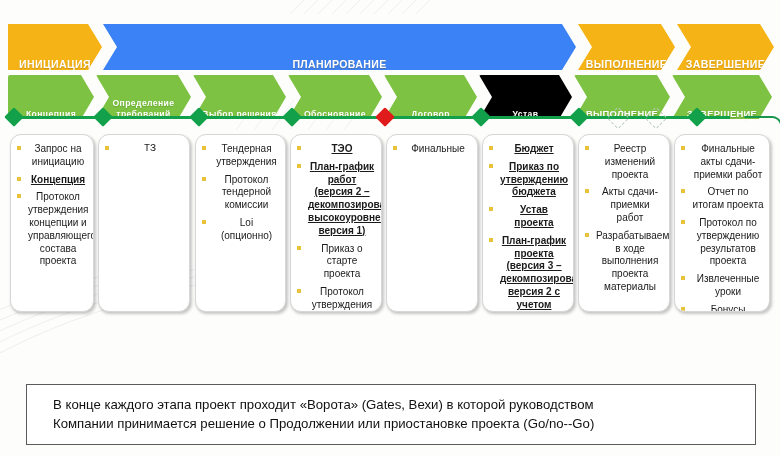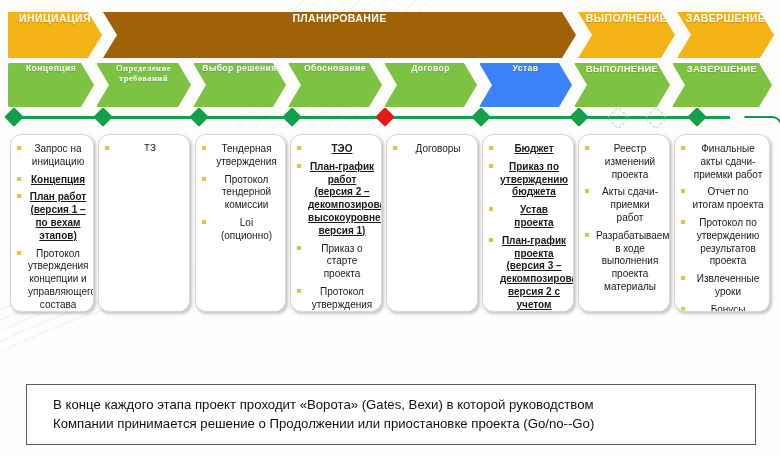--- a/index.html
+++ b/index.html
@@ -21,22 +21,22 @@
     position:absolute;left:-60px;top:268px;width:420px;height:130px;
     pointer-events:none;opacity:.55;
   }
   .bg-hatch{
     position:absolute;pointer-events:none;opacity:.5;
   }
 
   
   .band-orange{position:absolute;left:0;top:12px;height:46px;width:780px;}
   .chev{
-    position:absolute;top:0;height:46px;
-    display:flex;align-items:flex-start;justify-content:center;
+    position:absolute;top:12px;height:46px;
+    display:flex;align-items:flex-end;justify-content:center;
     color:#ffffff;font-weight:bold;letter-spacing:.4px;
     text-shadow:0 1px 1px rgba(120,80,0,.35);
     box-sizing:border-box;
   }
   .chev.orange{
     background:#f5b316;
     clip-path:polygon(0 0, calc(100% - 14px) 0, 100% 50%, calc(100% - 14px) 100%, 0 100%, 14px 50%);
   }
   .chev.orange.first{
     clip-path:polygon(0 0, calc(100% - 14px) 0, 100% 50%, calc(100% - 14px) 100%, 0 100%);
@@ -179,48 +179,48 @@
       <line x1="72" y1="30" x2="94" y2="0"></line>
         <line x1="90" y1="30" x2="112" y2="0"></line>
       <line x1="108" y1="30" x2="130" y2="0"></line>
     </g>
   </svg>
 
   <div class="band-orange">
       <div class="chev orange first" style="left: 8px; width: 94px; background: rgb(245, 179, 22);">
         <span class="lbl">ИНИЦИАЦИЯ</span>
       </div>
-      <div class="chev orange" style="left: 103px; width: 473px; background: #a16207;">
+      <div class="chev orange" style="left: 103px; width: 473px; background: #3b82f6;">
         <span class="lbl">ПЛАНИРОВАНИЕ</span>
       </div>
       <div class="chev orange" style="left: 578px; width: 97px; background: rgb(245, 179, 22);">
         <span class="lbl">ВЫПОЛНЕНИЕ</span>
       </div>
       <div class="chev orange" style="left: 677px; width: 97px; background: rgb(245, 179, 22);">
         <span class="lbl">ЗАВЕРШЕНИЕ</span>
       </div>
     </div>
 
   <div class="band-green">
       <div class="chev green first" style="left: 8px; width: 86px; background: rgb(125, 194, 66);">
         <span class="lbl">Концепция</span>
       </div>
-      <div class="chev green" style="left: 96px; width: 95px; background: rgb(125, 194, 66); font-family: Liberation Serif, serif;">
+      <div class="chev green" style="left: 96px; width: 95px; background: rgb(125, 194, 66);">
         <span class="lbl">Определение требований</span>
       </div>
       <div class="chev green" style="left: 193px; width: 93px; background: rgb(125, 194, 66);">
         <span class="lbl">Выбор решения</span>
       </div>
       <div class="chev green" style="left: 288px; width: 94px; background: rgb(125, 194, 66);">
         <span class="lbl">Обоснование</span>
       </div>
       <div class="chev green" style="left: 384px; width: 93px; background: rgb(125, 194, 66);">
         <span class="lbl">Договор</span>
       </div>
-      <div class="chev green" style="left: 479px; width: 93px; background: #3b82f6;">
+      <div class="chev green" style="left: 479px; width: 93px; background: #000000;">
         <span class="lbl">Устав</span>
       </div>
       <div class="chev green" style="left: 574px; width: 96px; background: rgb(125, 194, 66);">
         <span class="lbl caps">ВЫПОЛНЕНИЕ</span>
       </div>
       <div class="chev green" style="left: 672px; width: 100px; background: rgb(125, 194, 66);">
         <span class="lbl caps">ЗАВЕРШЕНИЕ</span>
       </div>
     </div>
 
@@ -237,21 +237,20 @@
       <div class="dia ghost" style="left: 610px;"></div>
       <div class="dia ghost" style="left: 648px;"></div>
       <div class="dia" style="left: 690px; background: rgb(18, 160, 74);"></div>
     </div>
 
   <div class="cards">
       <div class="card" style="left: 10px; width: 84px; height: 178px; border-color: rgb(215, 215, 215);">
         <ul class="items">
           <li>Запрос на инициацию</li>
           <li class="bold">Концепция</li>
-          <li class="bold">План работ (версия 1 – по вехам этапов)</li>
           <li>Протокол утверждения концепции и управляющего состава проекта</li>
         </ul>
       </div>
       <div class="card" style="left: 98px; width: 92px; height: 178px; border-color: rgb(215, 215, 215); font-family: Liberation Mono, monospace;">
         <ul class="items">
           <li>ТЗ</li>
         </ul>
       </div>
       <div class="card" style="left: 195px; width: 91px; height: 178px; border-color: rgb(215, 215, 215);">
         <ul class="items">
@@ -263,21 +262,21 @@
       <div class="card" style="left: 290px; width: 92px; height: 178px; border-color: rgb(215, 215, 215);">
         <ul class="items">
           <li class="bold">ТЭО</li>
           <li class="bold">План-график работ (версия 2 – декомпозированная высокоуровневая версия 1)</li>
           <li>Приказ о старте проекта</li>
           <li>Протокол утверждения ТЭО</li>
         </ul>
       </div>
       <div class="card" style="left: 386px; width: 92px; height: 178px; border-color: rgb(215, 215, 215);">
         <ul class="items">
-          <li>Договоры</li>
+          <li>Финальные</li>
         </ul>
       </div>
       <div class="card" style="left: 482px; width: 92px; height: 178px; border-color: rgb(215, 215, 215);">
         <ul class="items">
           <li class="bold">Бюджет</li>
           <li class="bold">Приказ по утверждению бюджета</li>
           <li class="bold">Устав проекта</li>
           <li class="bold">План-график проекта (версия 3 – декомпозированная версия 2 с учетом заключенных договоров)</li>
         </ul>
       </div>

